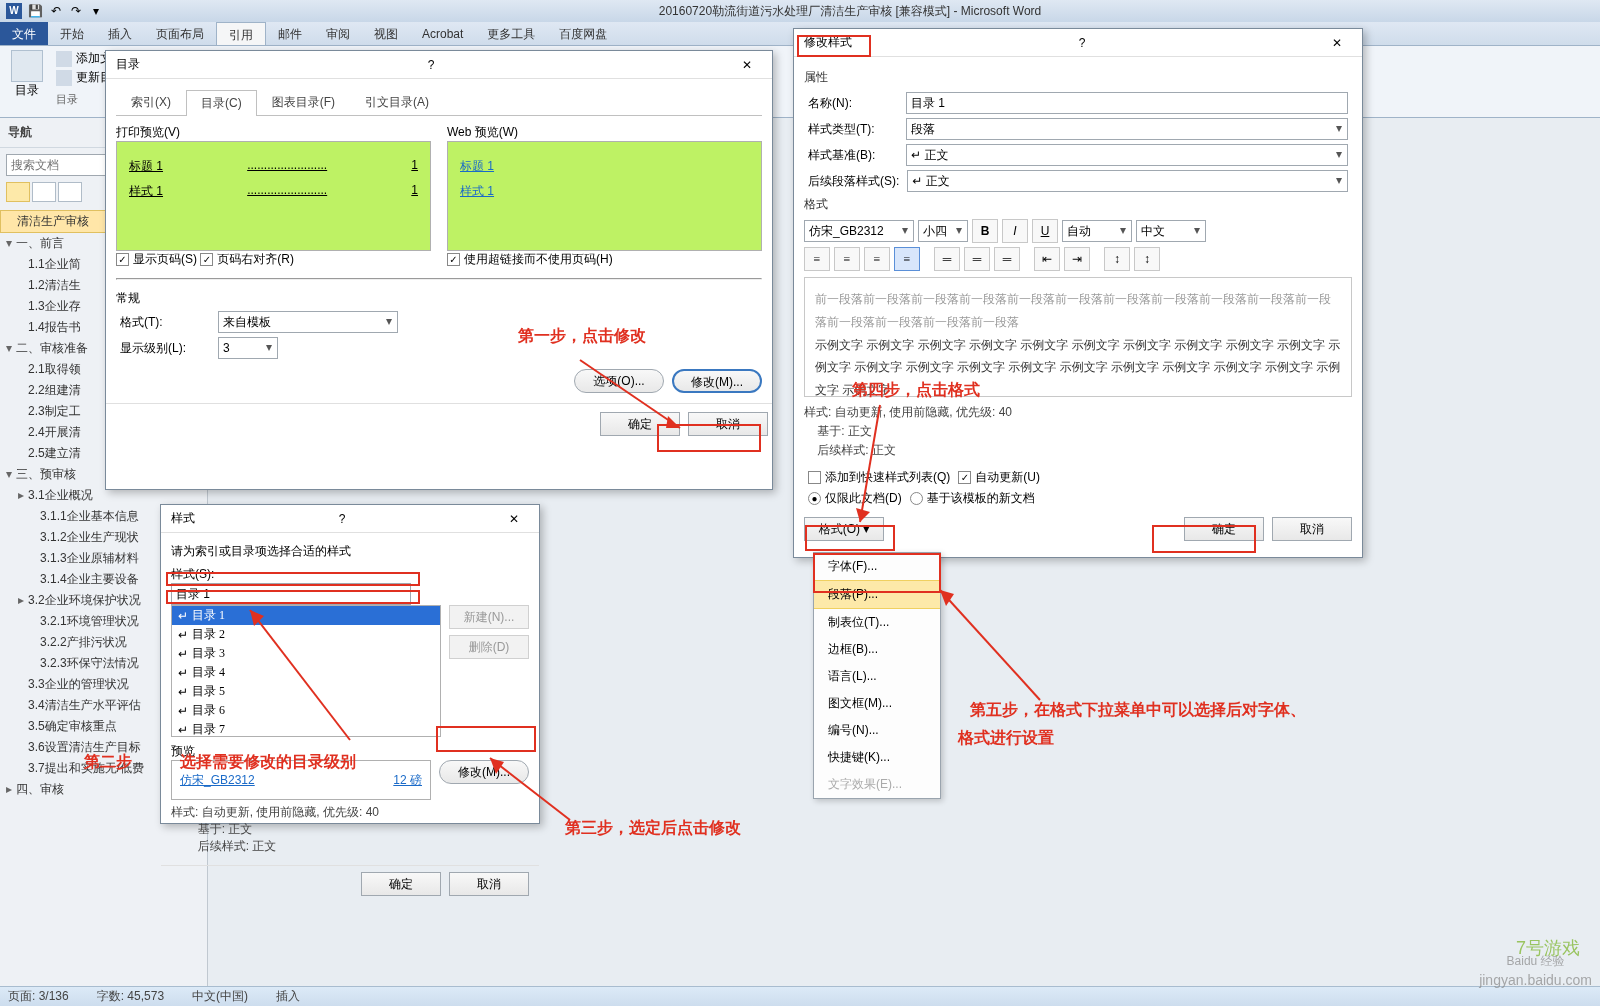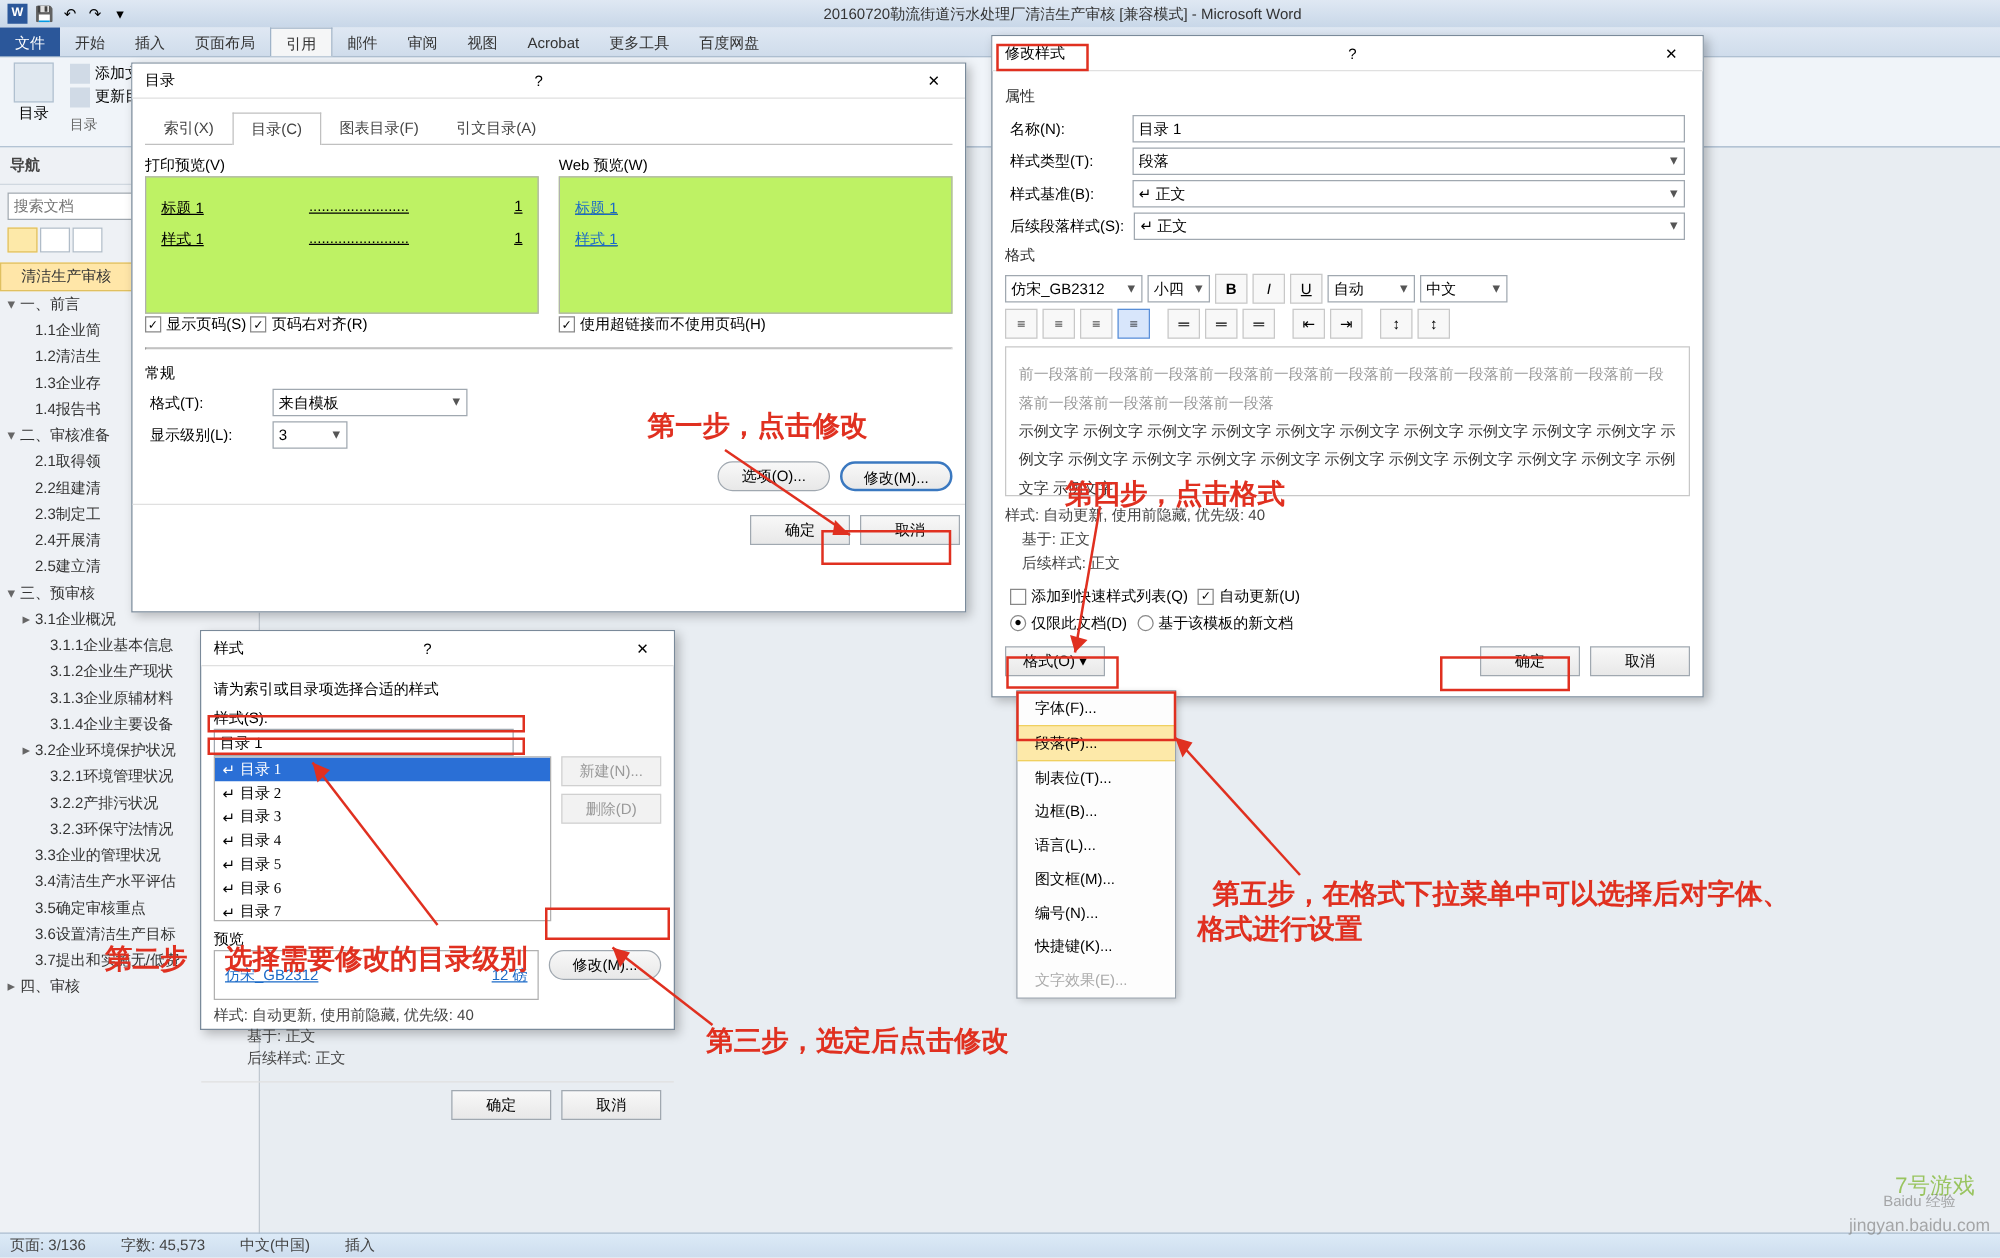--- a/index.html
+++ b/index.html
@@ -91,21 +91,21 @@
 .dlg-mod .desc{color:#444;line-height:1.6;margin:4px 0 8px;}
 .dlg-mod .bottom-btns{display:flex;justify-content:flex-end;gap:8px;padding:6px 0;}
 
 
 .format-menu{position:absolute;left:813px;top:552px;width:128px;background:#fdfdfd;border:1px solid #9aa4ae;box-shadow:2px 2px 6px rgba(0,0,0,.2);}
 .format-menu .mi{padding:5px 14px;}
 .format-menu .mi.hover{background:#fde9a9;border-top:1px solid #f0d060;border-bottom:1px solid #f0d060;}
 .format-menu .mi.dis{color:#aaa;}
 
 
-.anno{position:absolute;color:#e03020;font-size:22px;font-family:SimSun;font-weight:bold; pointer-events:none;}
+.anno{position:absolute;color:#e03020;font-size:16px;font-family:SimSun;font-weight:bold; pointer-events:none;}
 .redbox{position:absolute;border:2px solid #e03020;pointer-events:none;}
 .arrow{position:absolute;pointer-events:none;}
 .arrow line{stroke:#e03020;stroke-width:2;}
 .arrow polygon{fill:#e03020;}
 
 .watermark{position:absolute; right:8px; bottom:18px; color:#888; font-size:26px; opacity:.7; font-weight:normal;text-align:center;}
 .wm-logo{position:absolute; right:20px; bottom:46px; color:#6a0; font-size:18px; opacity:.6;}
 </style>
 </head>
 <body>
@@ -245,21 +245,21 @@
         <div class="chk">
             <span class="box">✓</span>
             <span>使用超链接而不使用页码(H)</span>
           </div>
       </div>
     </div>
     <hr style="margin:10px 0;">
     <div>常规</div>
     <div class="row">
       <span class="lab">格式(T):</span>
-      <span class="select-wrap"><input class="txt" style="width: 156px;" value="来自模板"></span>
+      <span class="select-wrap"><input class="txt" style="width: 180px;" value="来自模板"></span>
     </div>
     <div class="row">
       <span class="lab">显示级别(L):</span>
       <span class="select-wrap"><input class="txt" style="width: 60px;" value="3"></span>
     </div>
     <div style="display:flex;justify-content:flex-end;gap:8px;margin-top:10px;">
       <span class="btn btn2">选项(O)...</span>
       <span class="btn btn2" style="border:2px solid #3a78c0;">修改(M)...</span>
     </div>
   </div>

